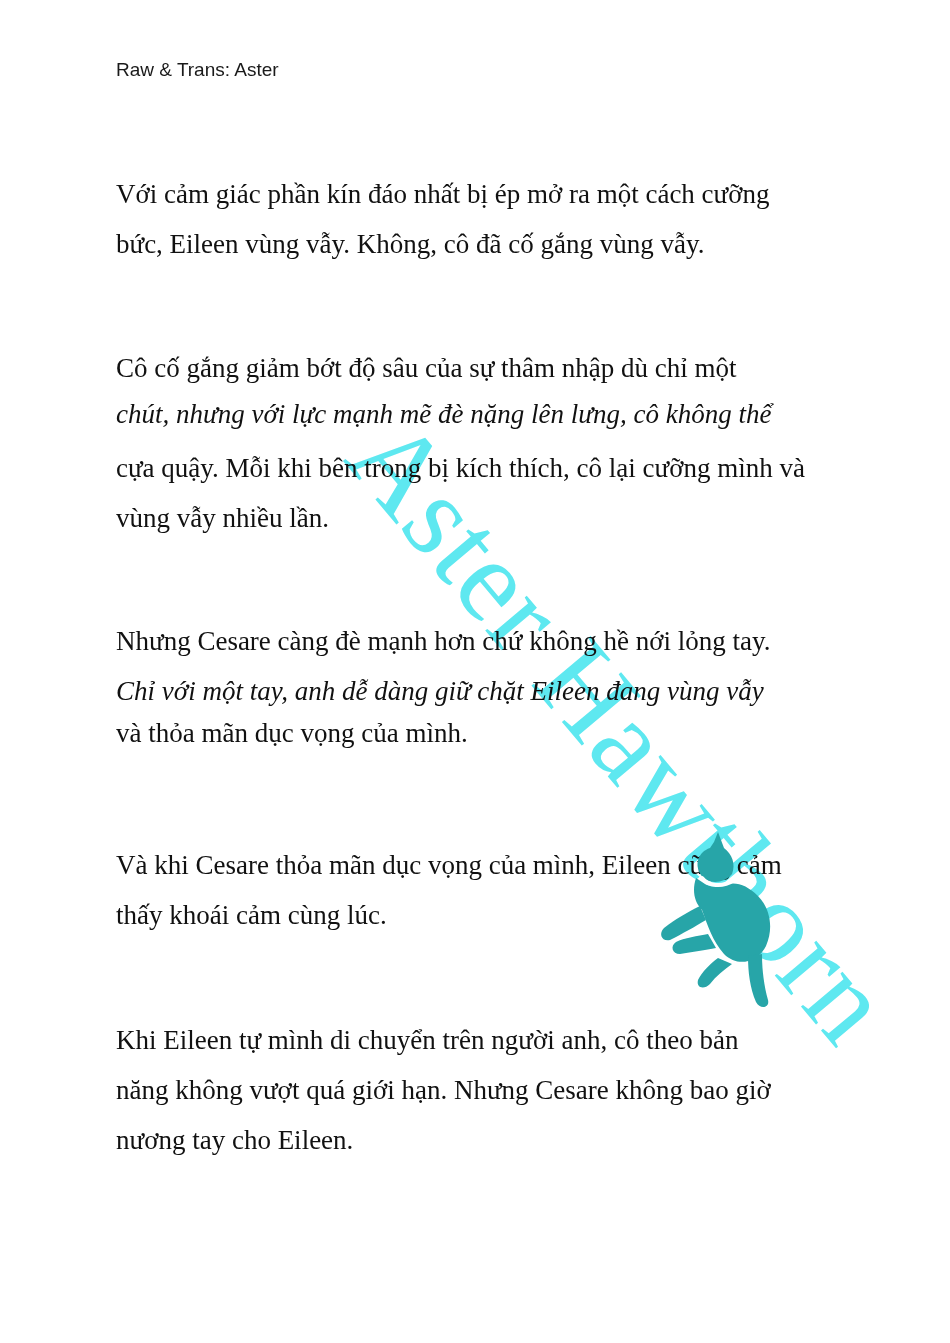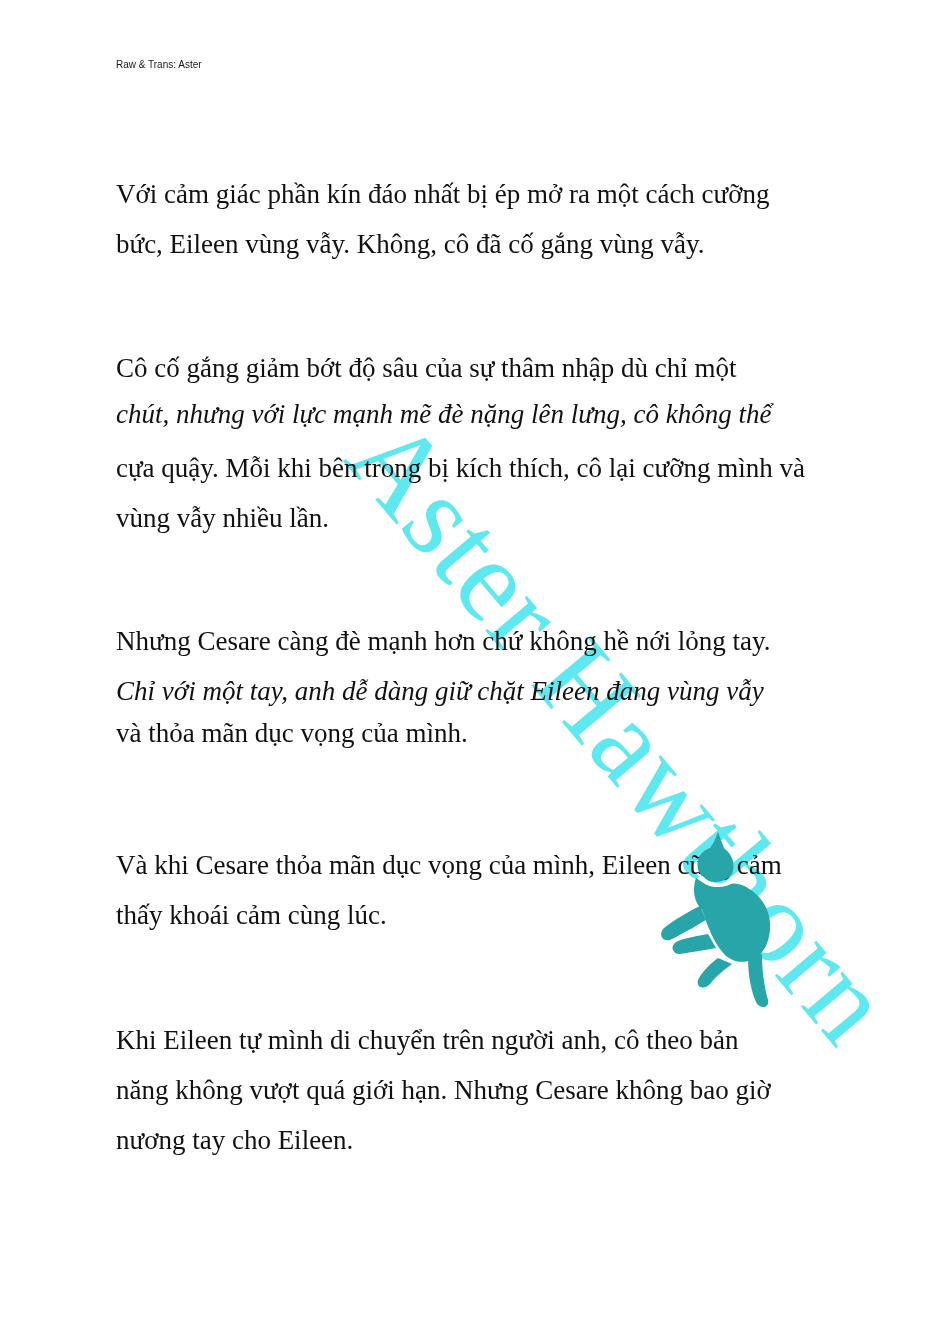--- a/index.html
+++ b/index.html
@@ -18,21 +18,21 @@
       left: 0; top: 0;
       width: 950px;
       height: 1343px;
       background: #ffffff;
     }
     .header-credit {
       position: absolute;
       left: 116px;
       top: 59px;
       font-family: "Liberation Sans", sans-serif;
-      font-size: 10px;
+      font-size: 19px;
       color: #1a1a1a;
       white-space: nowrap;
     }
     .body-text {
       position: absolute;
       left: 116px;
       width: 730px;
       font-family: "Liberation Serif", serif;
       font-size: 27px;
       color: #111111;

